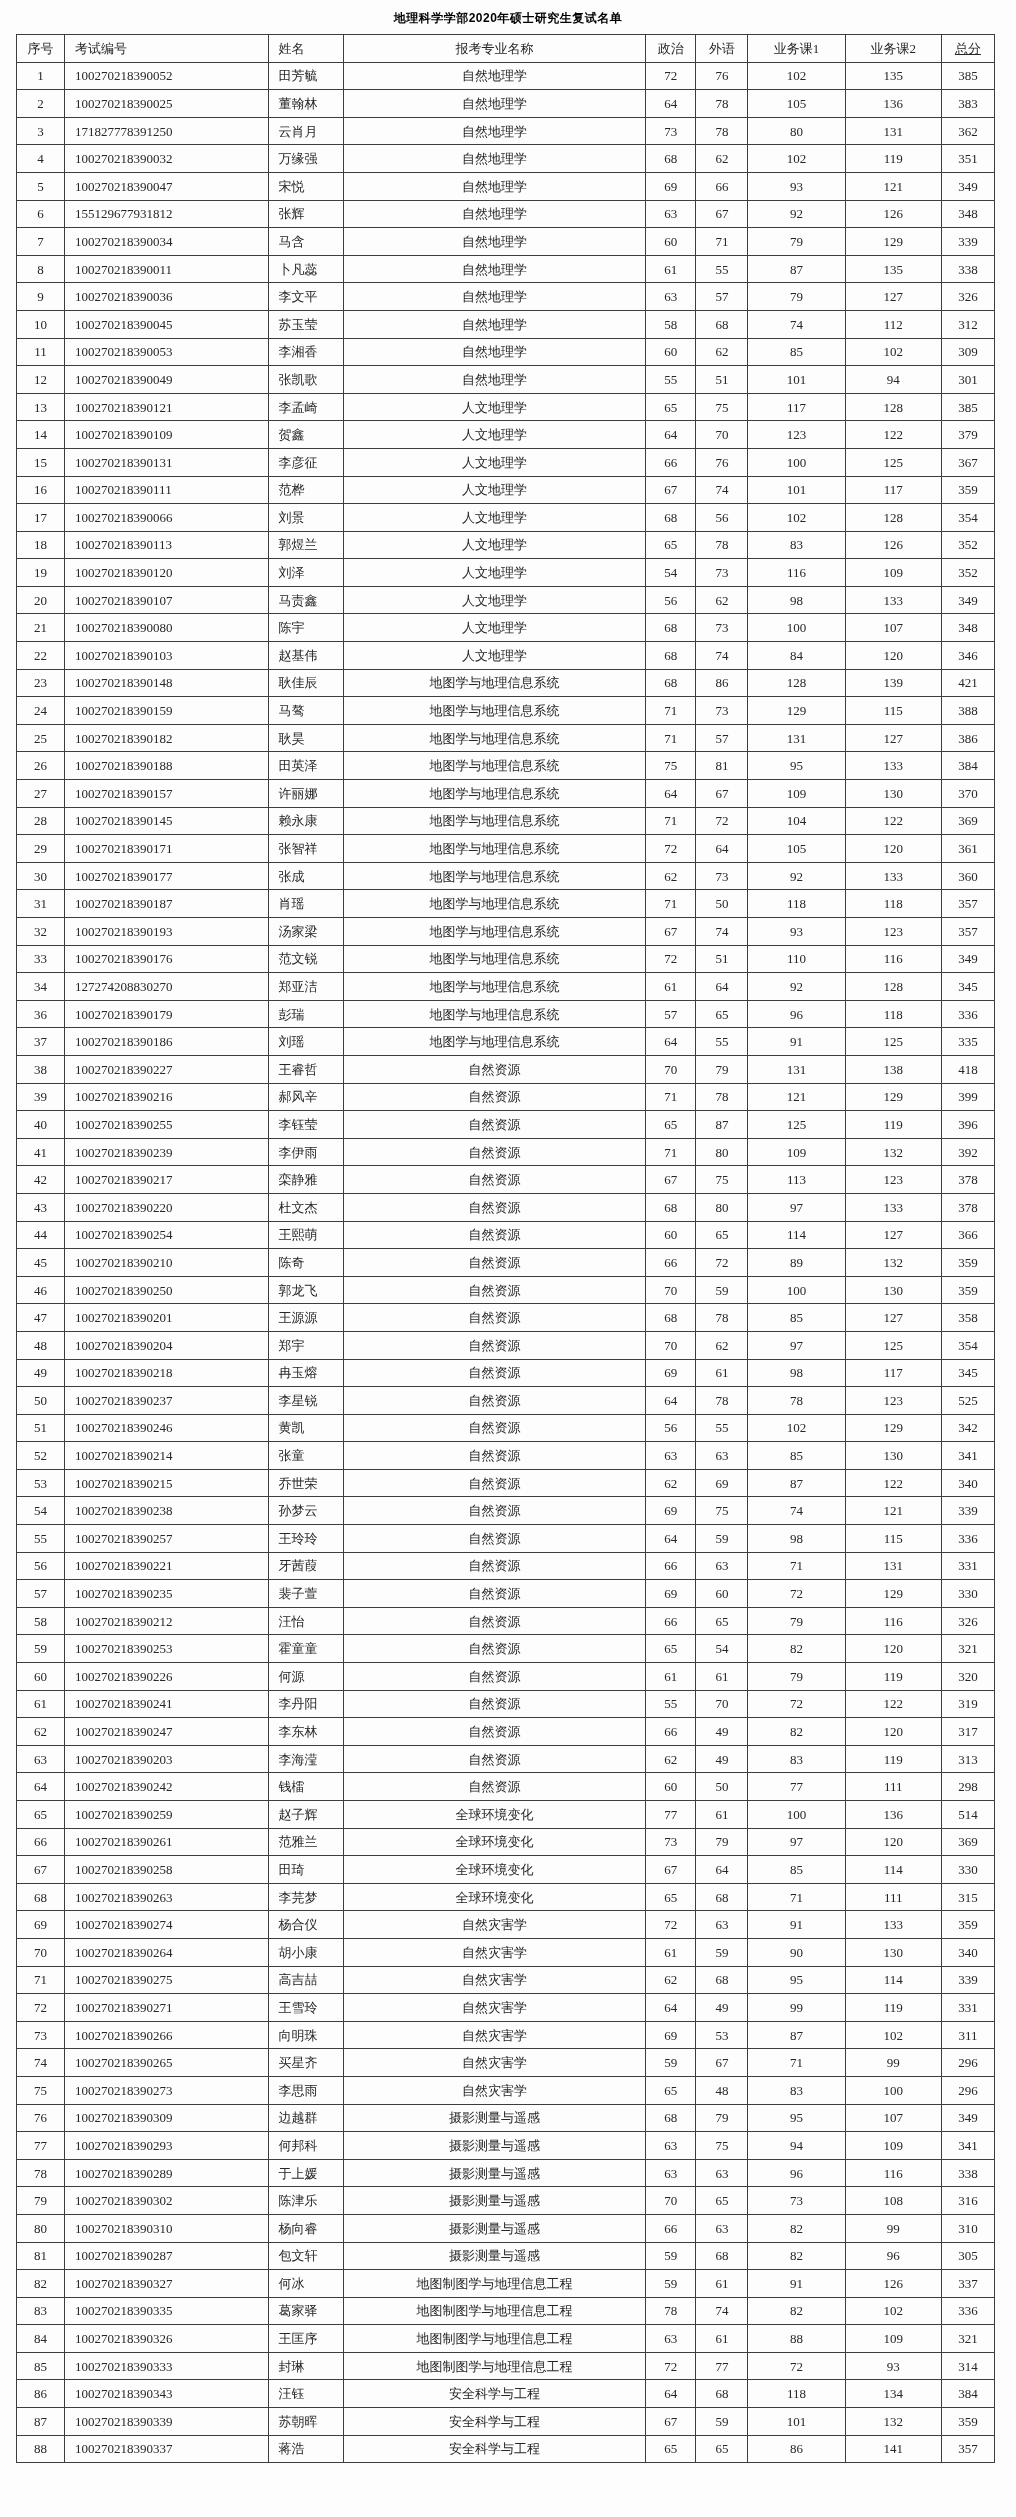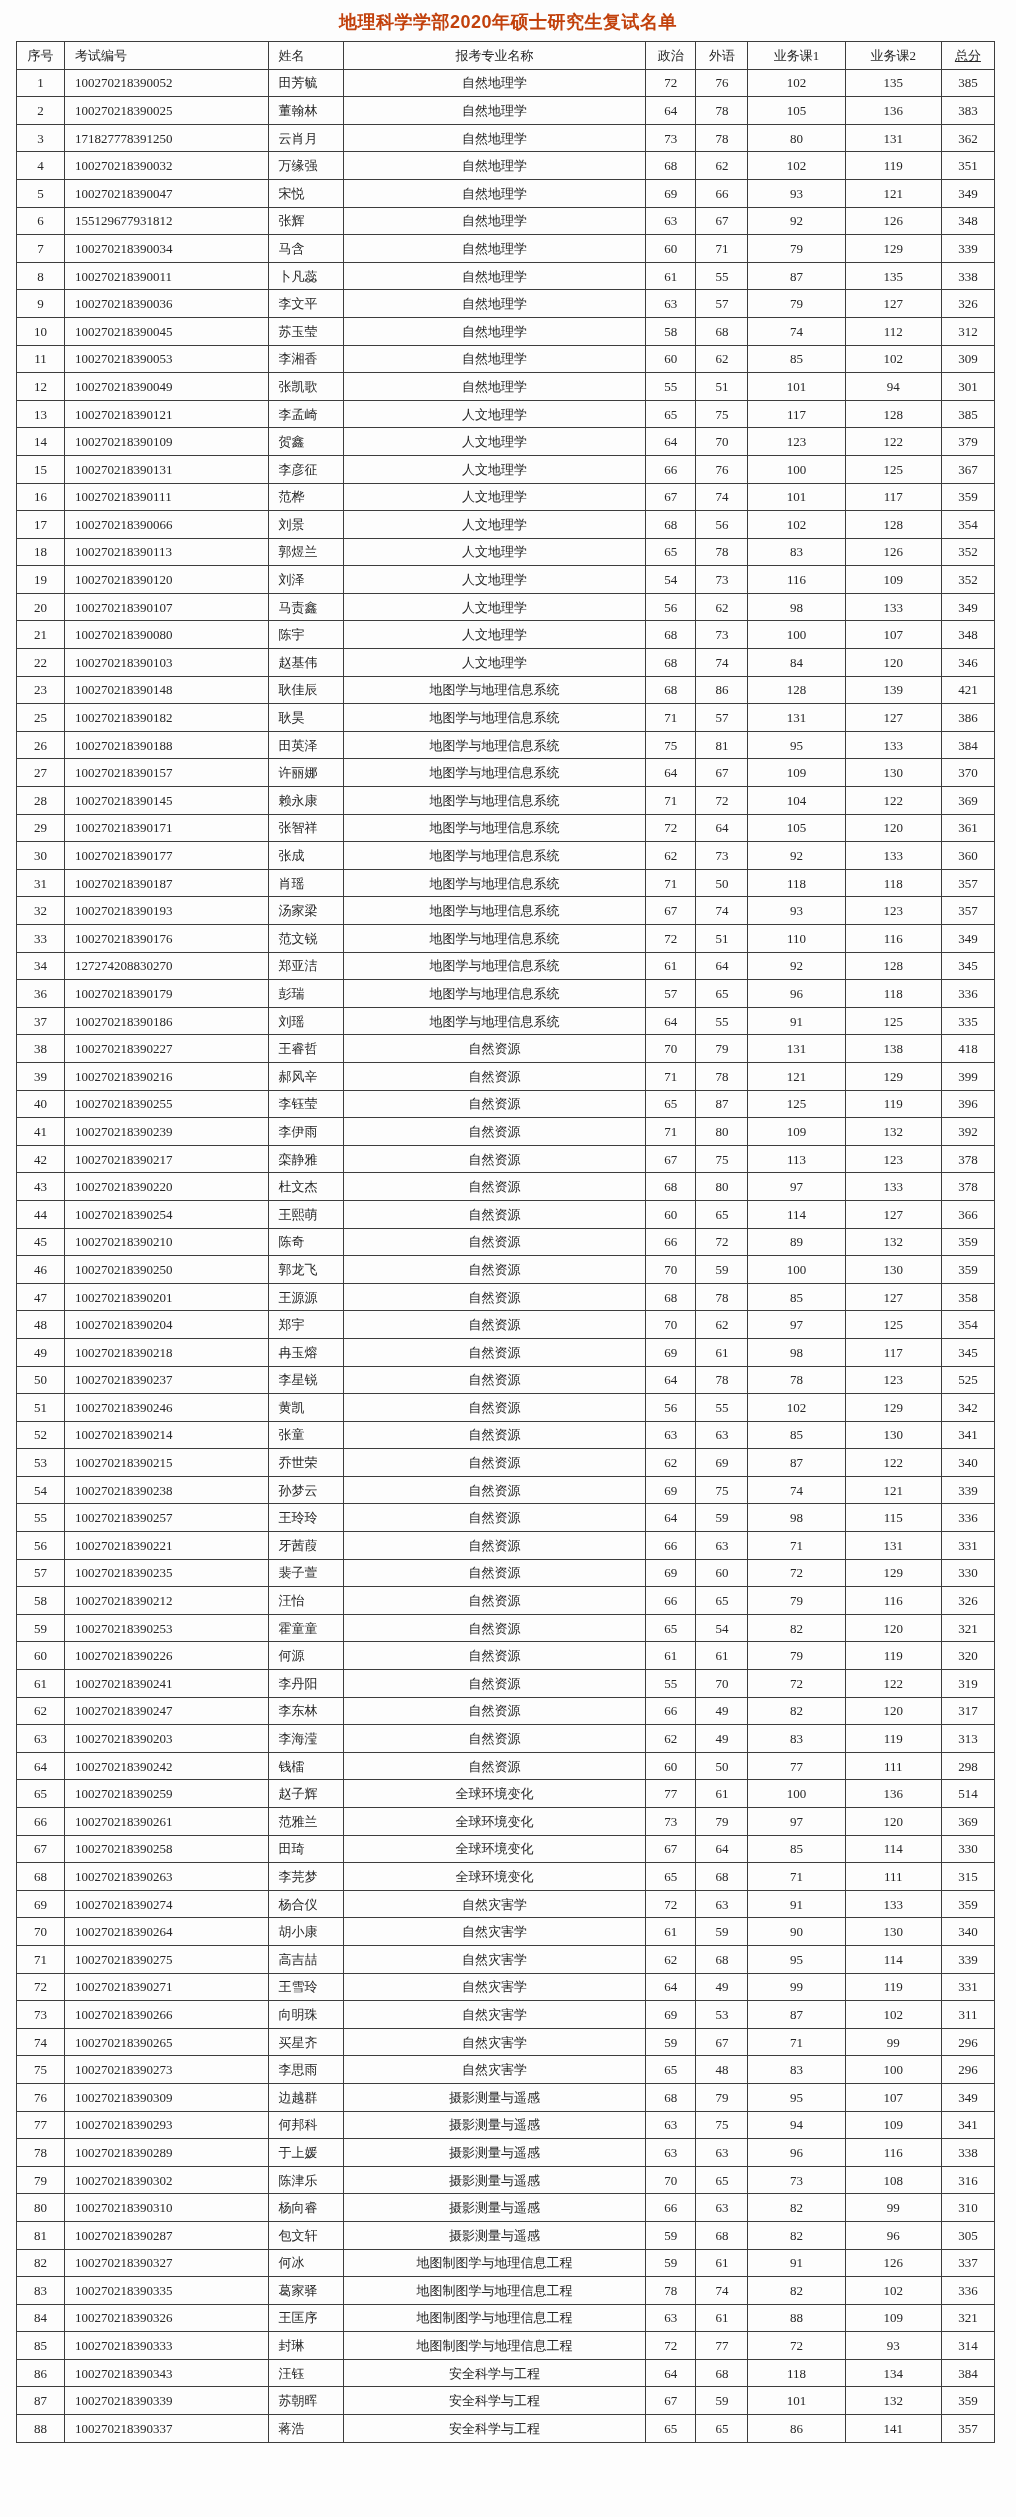--- a/index.html
+++ b/index.html
@@ -10,22 +10,22 @@
   }
   body {
     min-height: 2517px;
     font-family: "Liberation Serif", serif;
     color: #262626;
   }
   .doc-title {
     text-align: center;
     font-family: "Liberation Sans", sans-serif;
     font-weight: bold;
-    font-size: 18px;
-    color: #c2410c;
+    font-size: 12px;
+    color: #000000;
     padding-top: 10px;
     margin: 0 0 7px 0;
     letter-spacing: 0.5px;
   }
   table.roster {
     border-collapse: collapse;
     table-layout: fixed;
     margin-left: 16px;
     width: 979px;
     font-size: 13px;
@@ -333,20 +333,31 @@
         <td class="al">100270218390148</td>
         <td class="al">耿佳辰</td>
         <td class="">地图学与地理信息系统</td>
         <td class="">68</td>
         <td class="">86</td>
         <td class="">128</td>
         <td class="">139</td>
         <td class="">421</td>
       </tr>
       <tr>
+        <td class="">24</td>
+        <td class="al">100270218390159</td>
+        <td class="al">马骜</td>
+        <td class="">地图学与地理信息系统</td>
+        <td class="">71</td>
+        <td class="">73</td>
+        <td class="">129</td>
+        <td class="">115</td>
+        <td class="">388</td>
+      </tr>
+      <tr>
         <td class="">25</td>
         <td class="al">100270218390182</td>
         <td class="al">耿昊</td>
         <td class="">地图学与地理信息系统</td>
         <td class="">71</td>
         <td class="">57</td>
         <td class="">131</td>
         <td class="">127</td>
         <td class="">386</td>
       </tr>

